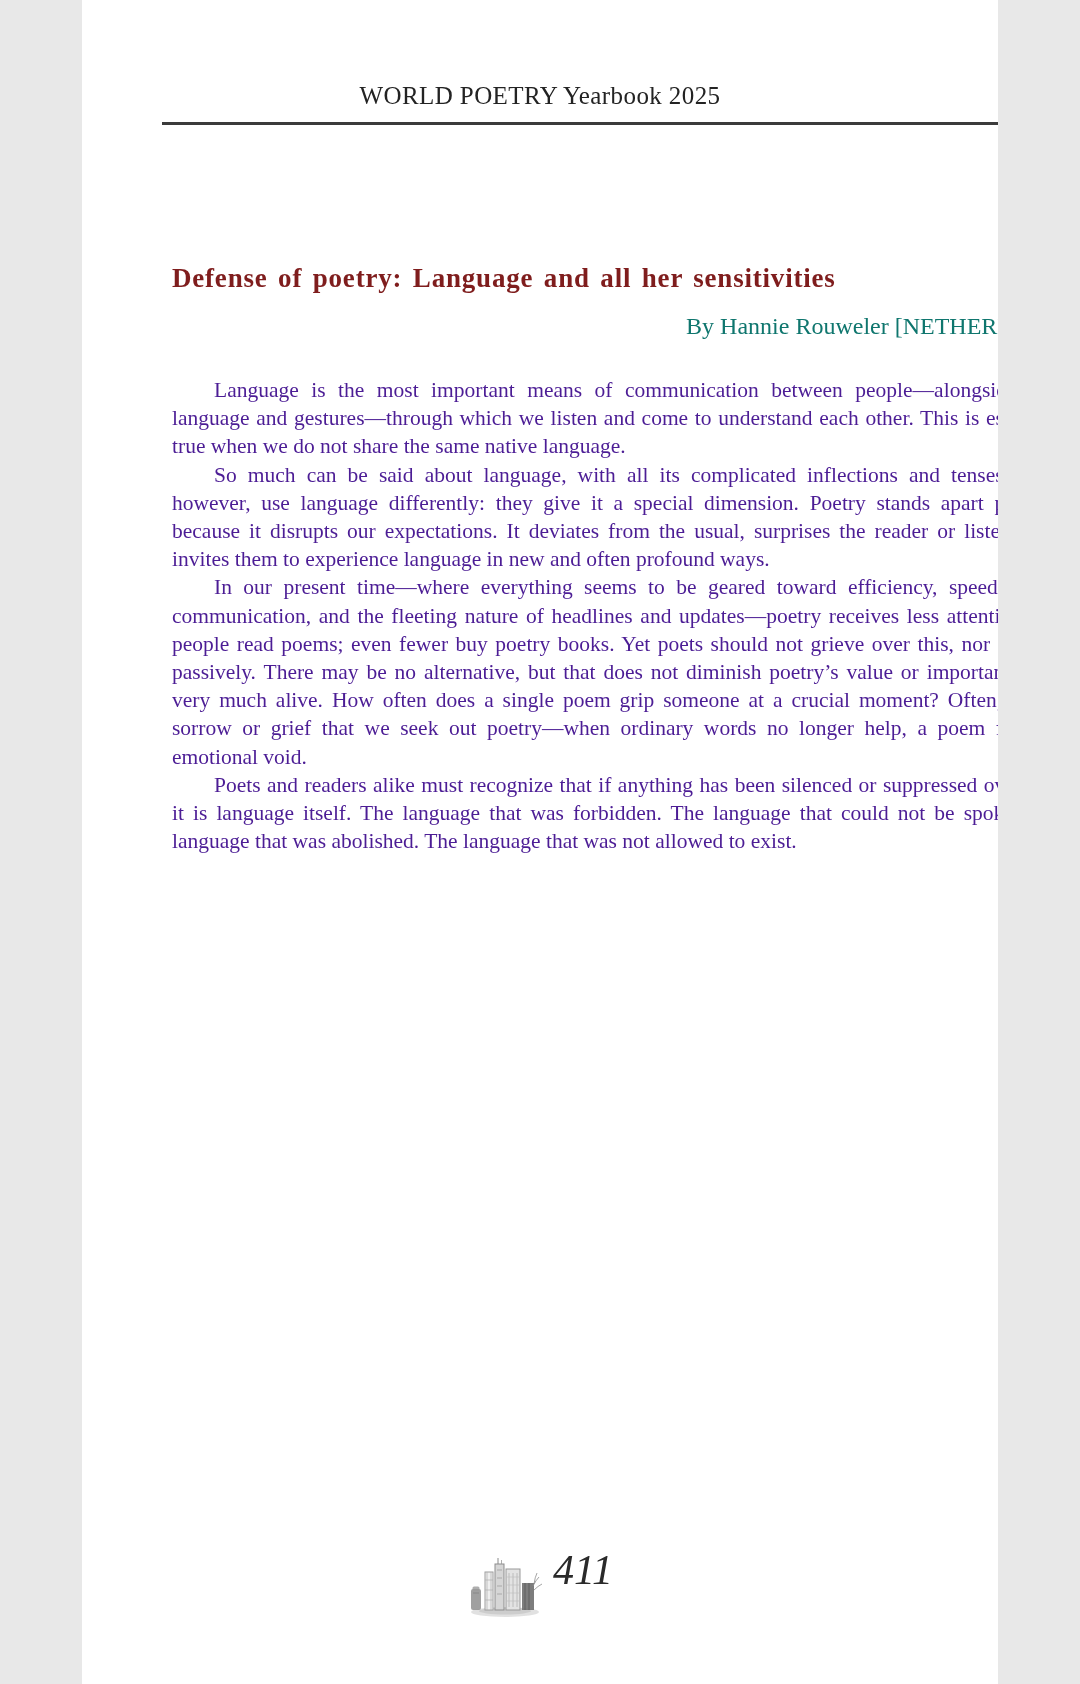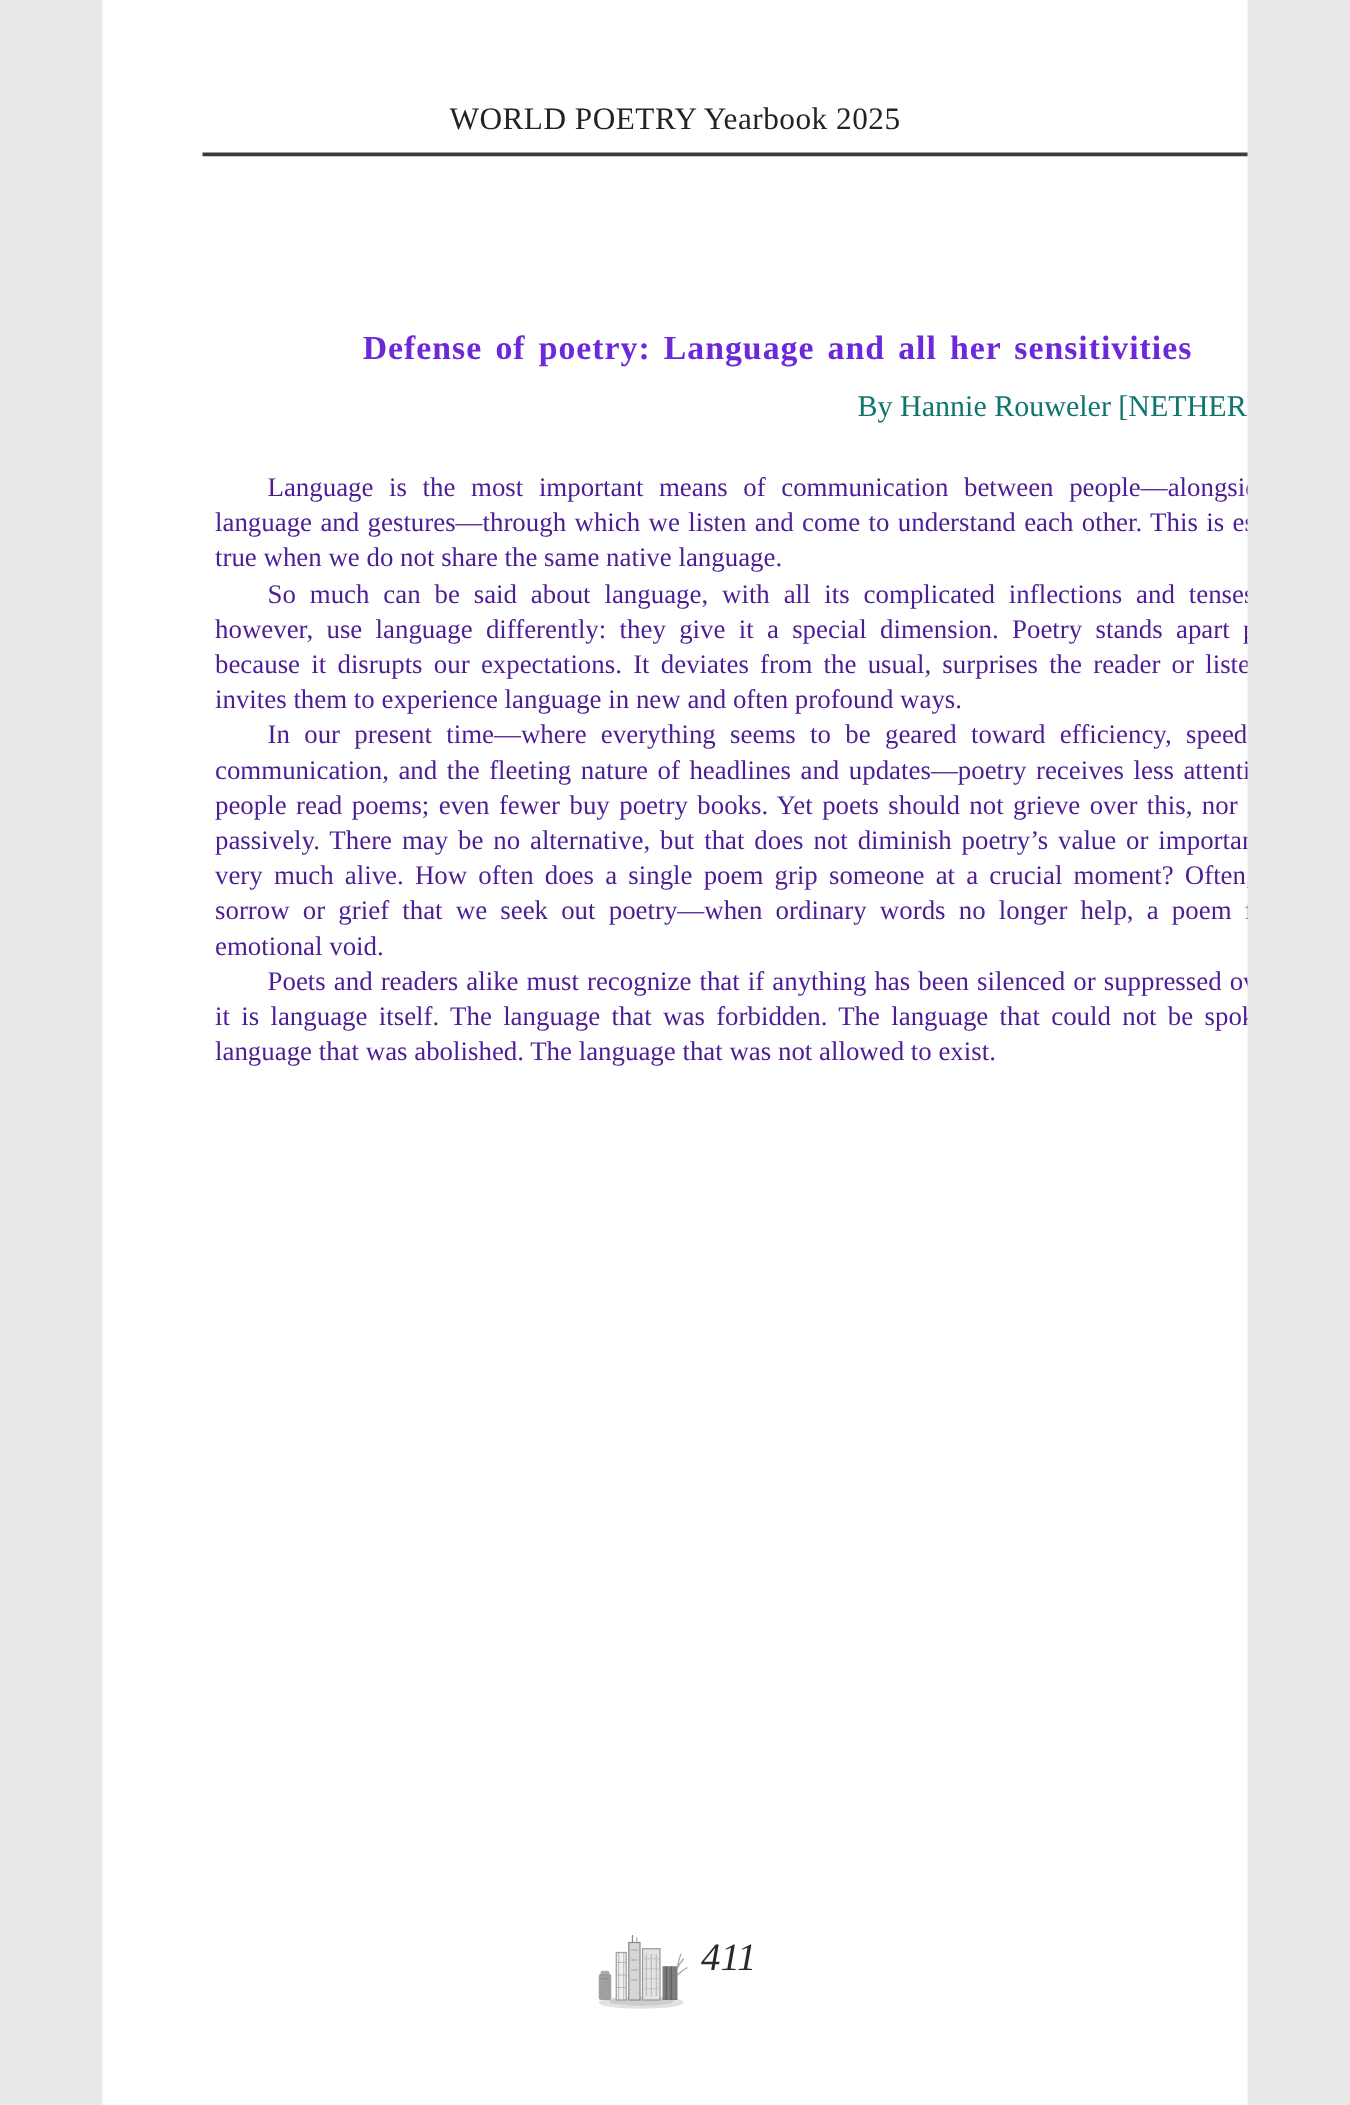--- a/index.html
+++ b/index.html
@@ -33,26 +33,26 @@
     left: 80px;
     width: 906px;
     height: 3px;
     background: #3b3b3b;
   }
   .article-title {
     position: absolute;
     top: 263px;
     left: 90px;
     width: 900px;
-    text-align: center;
+    text-align: left;
     font-size: 27px;
     font-weight: bold;
     letter-spacing: 0.8px;
     word-spacing: 3px;
-    color: #6d28d9;
+    color: #7f1d1d;
   }
   .byline {
     position: absolute;
     top: 313px;
     left: 90px;
     width: 900px;
     text-align: right;
     font-size: 24px;
     color: #0f766e;
   }
@@ -77,21 +77,21 @@
     width: 100%;
     display: flex;
     align-items: flex-end;
     justify-content: center;
   }
   .footer .logo {
     width: 78px;
     height: 64px;
   }
   .page-number {
-    font-size: 31px;
+    font-size: 42px;
     font-style: italic;
     color: #2a2a2a;
     margin-left: 8px;
     margin-bottom: 26px;
   }
 </style>
 </head>
 <body>
 
 <div class="page">

